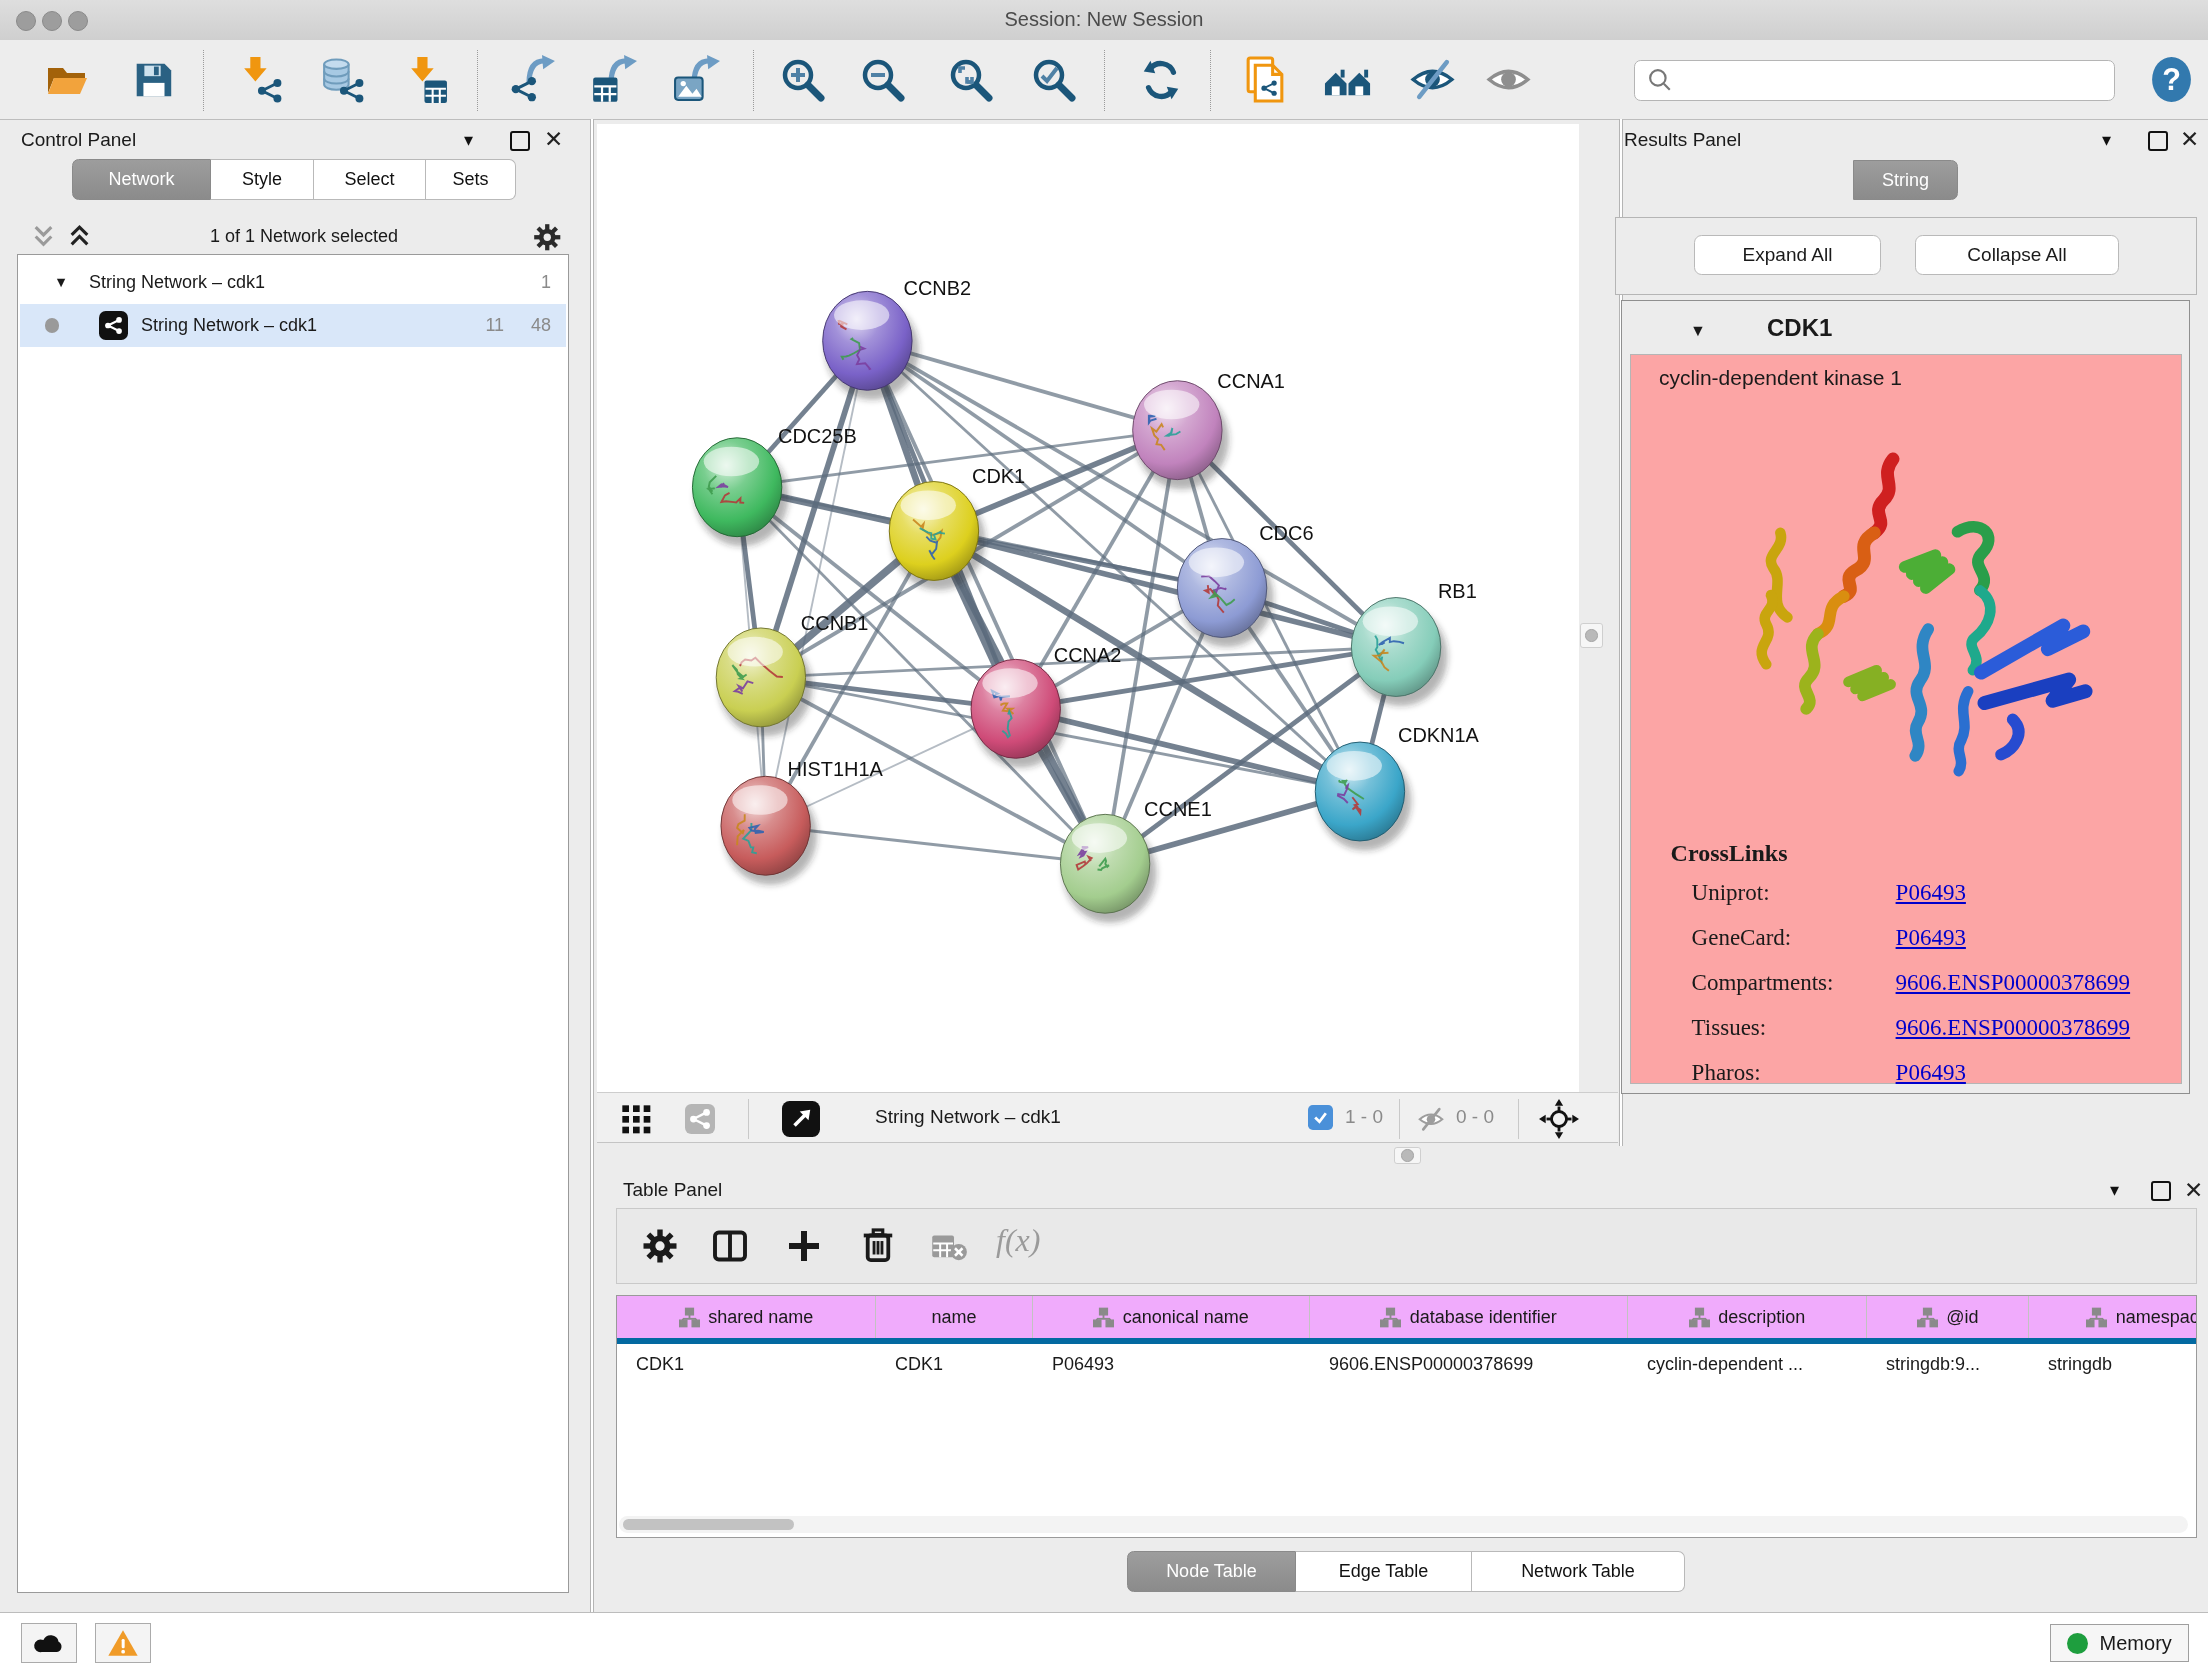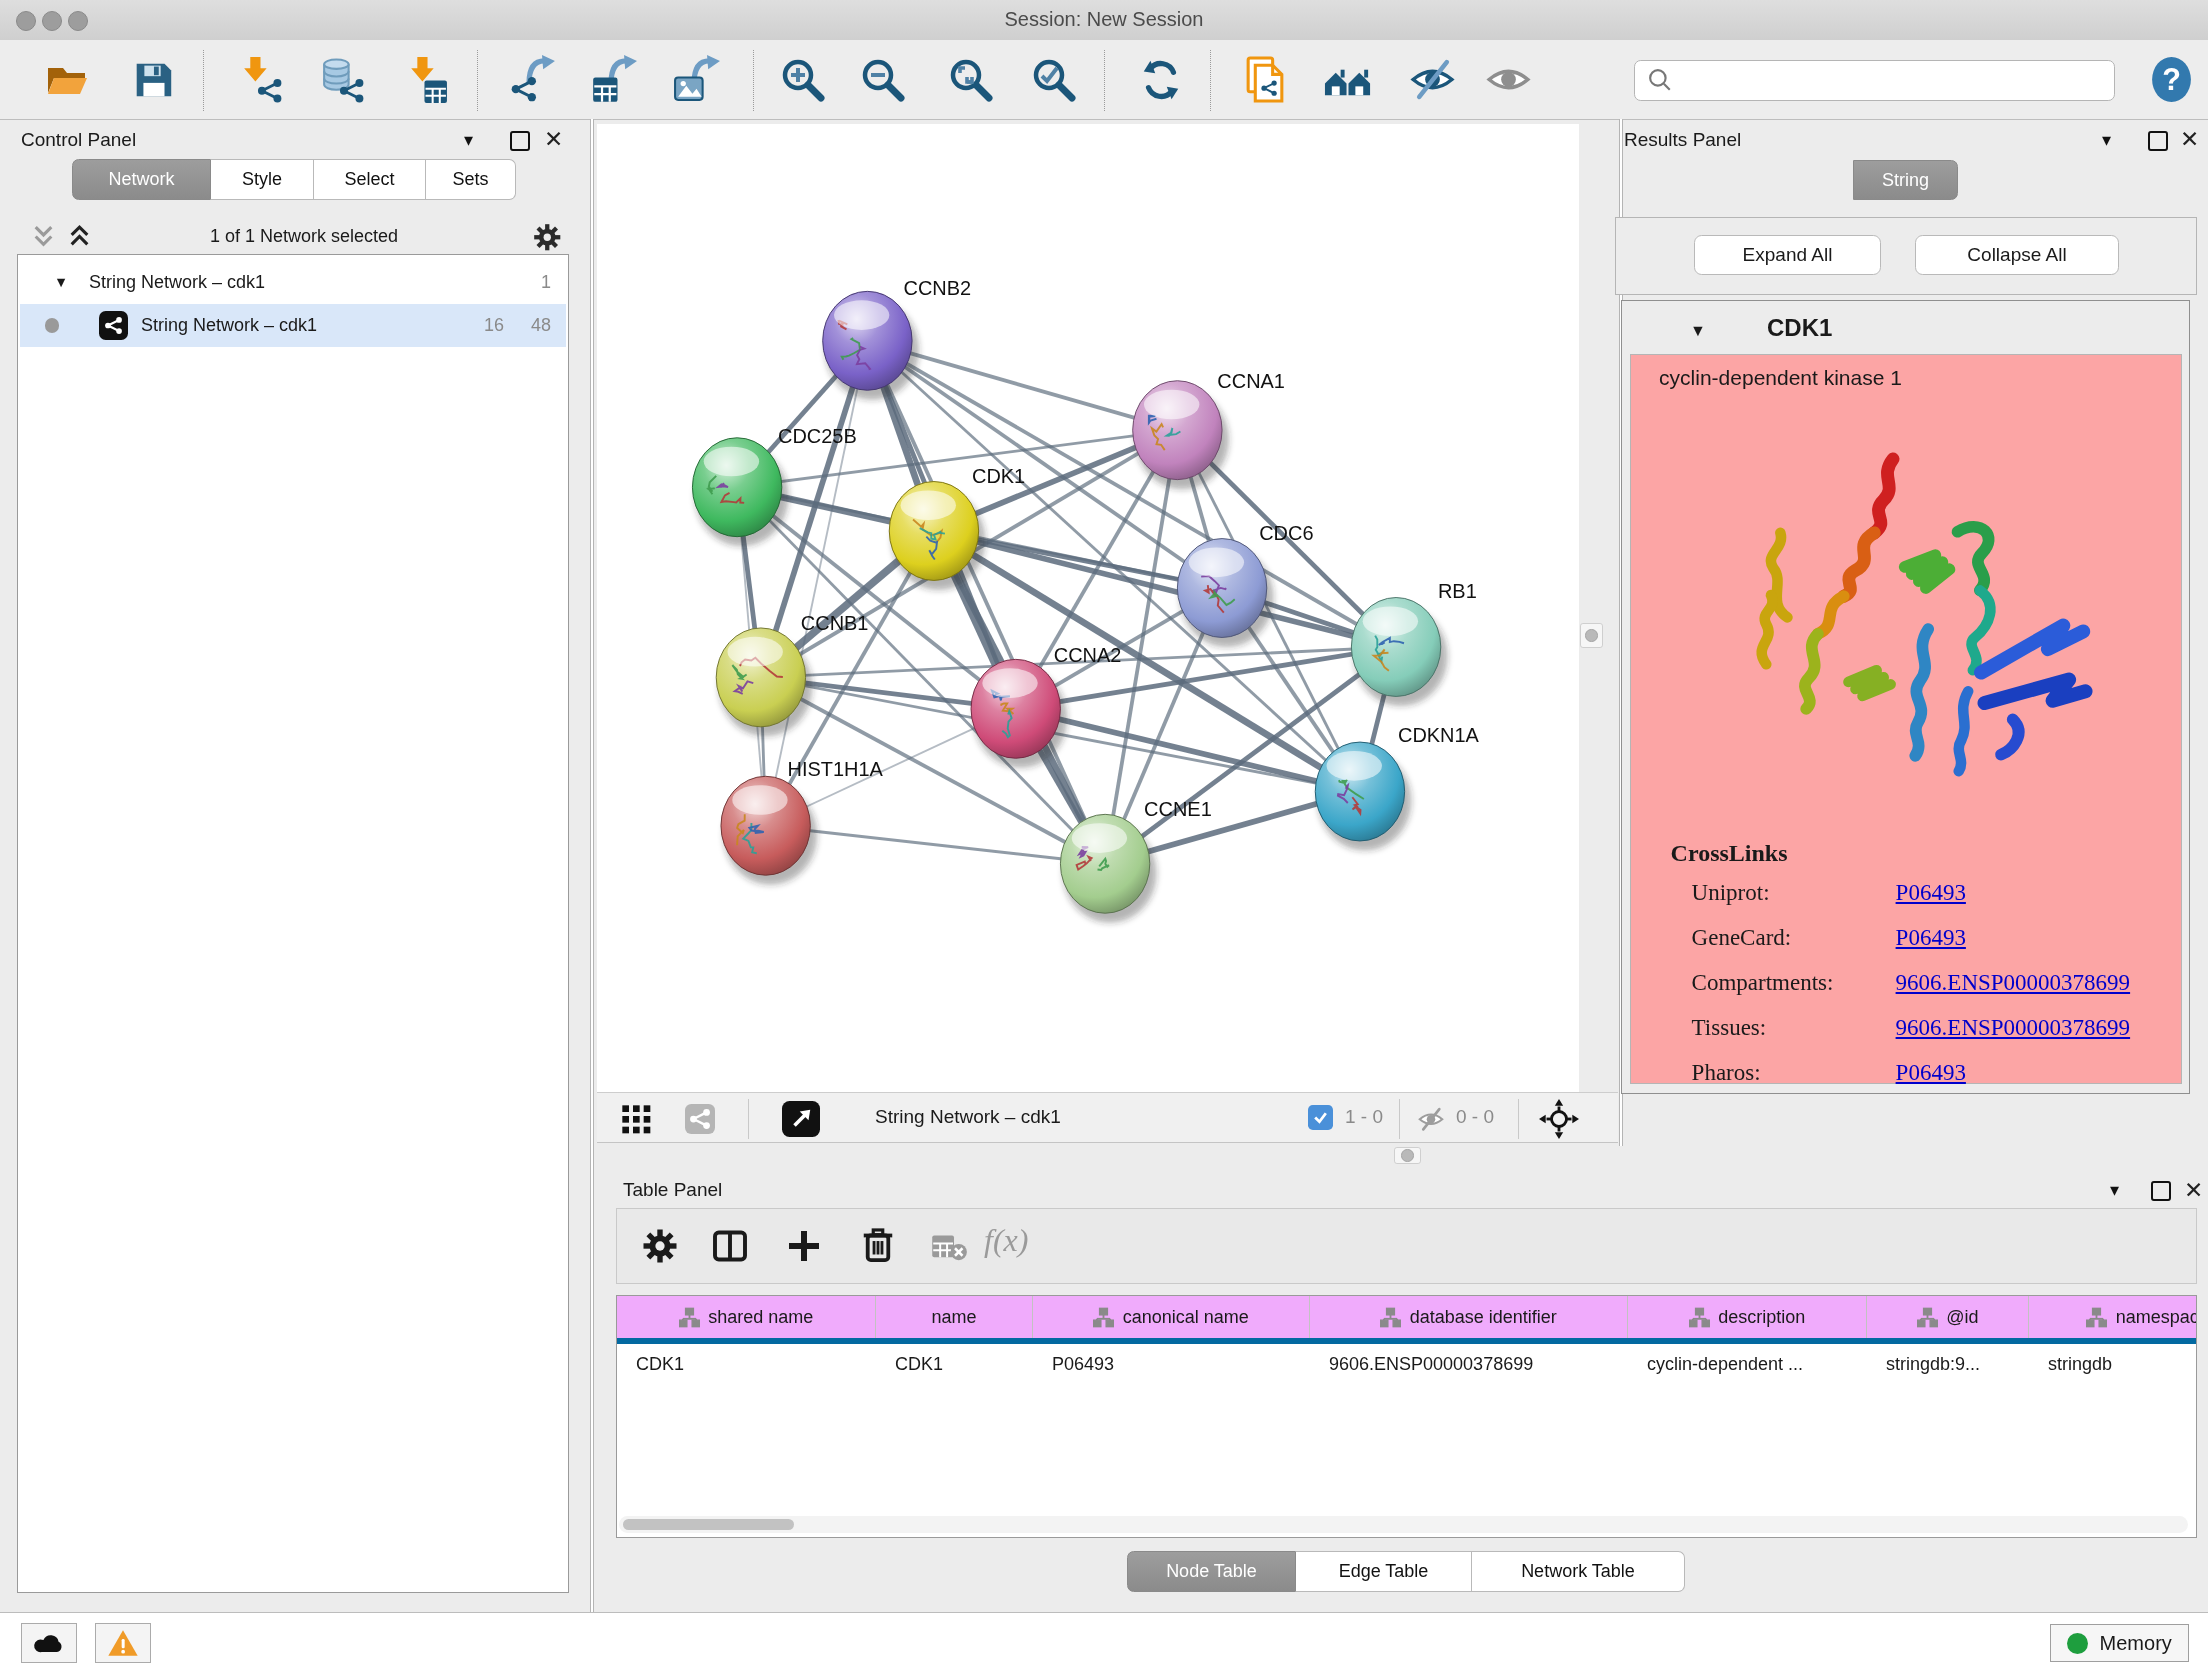--- a/index.html
+++ b/index.html
@@ -327,21 +327,21 @@
         <span class="gcount" style="margin-left:auto;margin-right:15px">1</span>
       </div>
       <div class="treerow sel" style="top:49px">
         <span style="margin-left:25px;width:14.3px;height:14.3px;border-radius:50%;background:#9a9a9a;display:inline-block"></span>
         <span class="netic" style="margin-left:40px">
           <svg width="19" height="19" viewBox="0 0 24 24" style="color:#fff">
               <use href="#g-share"></use>
             </svg>
         </span>
         <span style="margin-left:13.3px">String Network – cdk1</span>
-        <span class="gcount" style="margin-left:auto">16</span>
+        <span class="gcount" style="margin-left:auto">11</span>
         <span class="gcount" style="margin-left:27px;margin-right:15px">48</span>
       </div>
     </div>
   </div>
 
   <div class="vdbl" style="left:590px;top:119px;height:1493px"></div>
 
   <div style="position:absolute;left:597px;top:124px;width:982px;height:968px;background:#fff">
     <svg id="netsvg" width="982" height="968" viewBox="0 0 1032 1018">
         <defs>
@@ -726,21 +726,21 @@
         <line x1="14.5" y1="9.5" x2="14.5" y2="18" stroke="#1a1a1a" stroke-width="1.8"></line>
       </svg>
       <svg style="position:absolute;left:314px;top:23px" width="38" height="30" viewBox="0 0 30 24">
         <g color="#9a9a9a">
             <use href="#g-grid" x="0" y="2" width="19" height="19"></use>
           </g>
         <circle cx="22" cy="16" r="6.5" fill="#9a9a9a"></circle>
         <line x1="19" y1="13" x2="25" y2="19" stroke="#fff" stroke-width="2"></line>
         <line x1="25" y1="13" x2="19" y2="19" stroke="#fff" stroke-width="2"></line>
       </svg>
-      <div class="serif" style="position:absolute;left:367px;top:13.3px;font-size:32px;font-style:italic;color:#9a9a9a">f(x)</div>
+      <div class="serif" style="position:absolute;left:379px;top:13.3px;font-size:32px;font-style:italic;color:#9a9a9a">f(x)</div>
     </div>
 
     <div class="whitebox" style="left:616px;top:1295px;width:1581px;height:243px;overflow:hidden">
       <div class="tblhead" id="tblhead">
           <div class="thc" style="width: 259px;">
             <svg width="21" height="21" viewBox="0 0 16 16">
               <use href="#g-sharedcol"></use>
             </svg>
             <span>shared name</span>
           </div>

